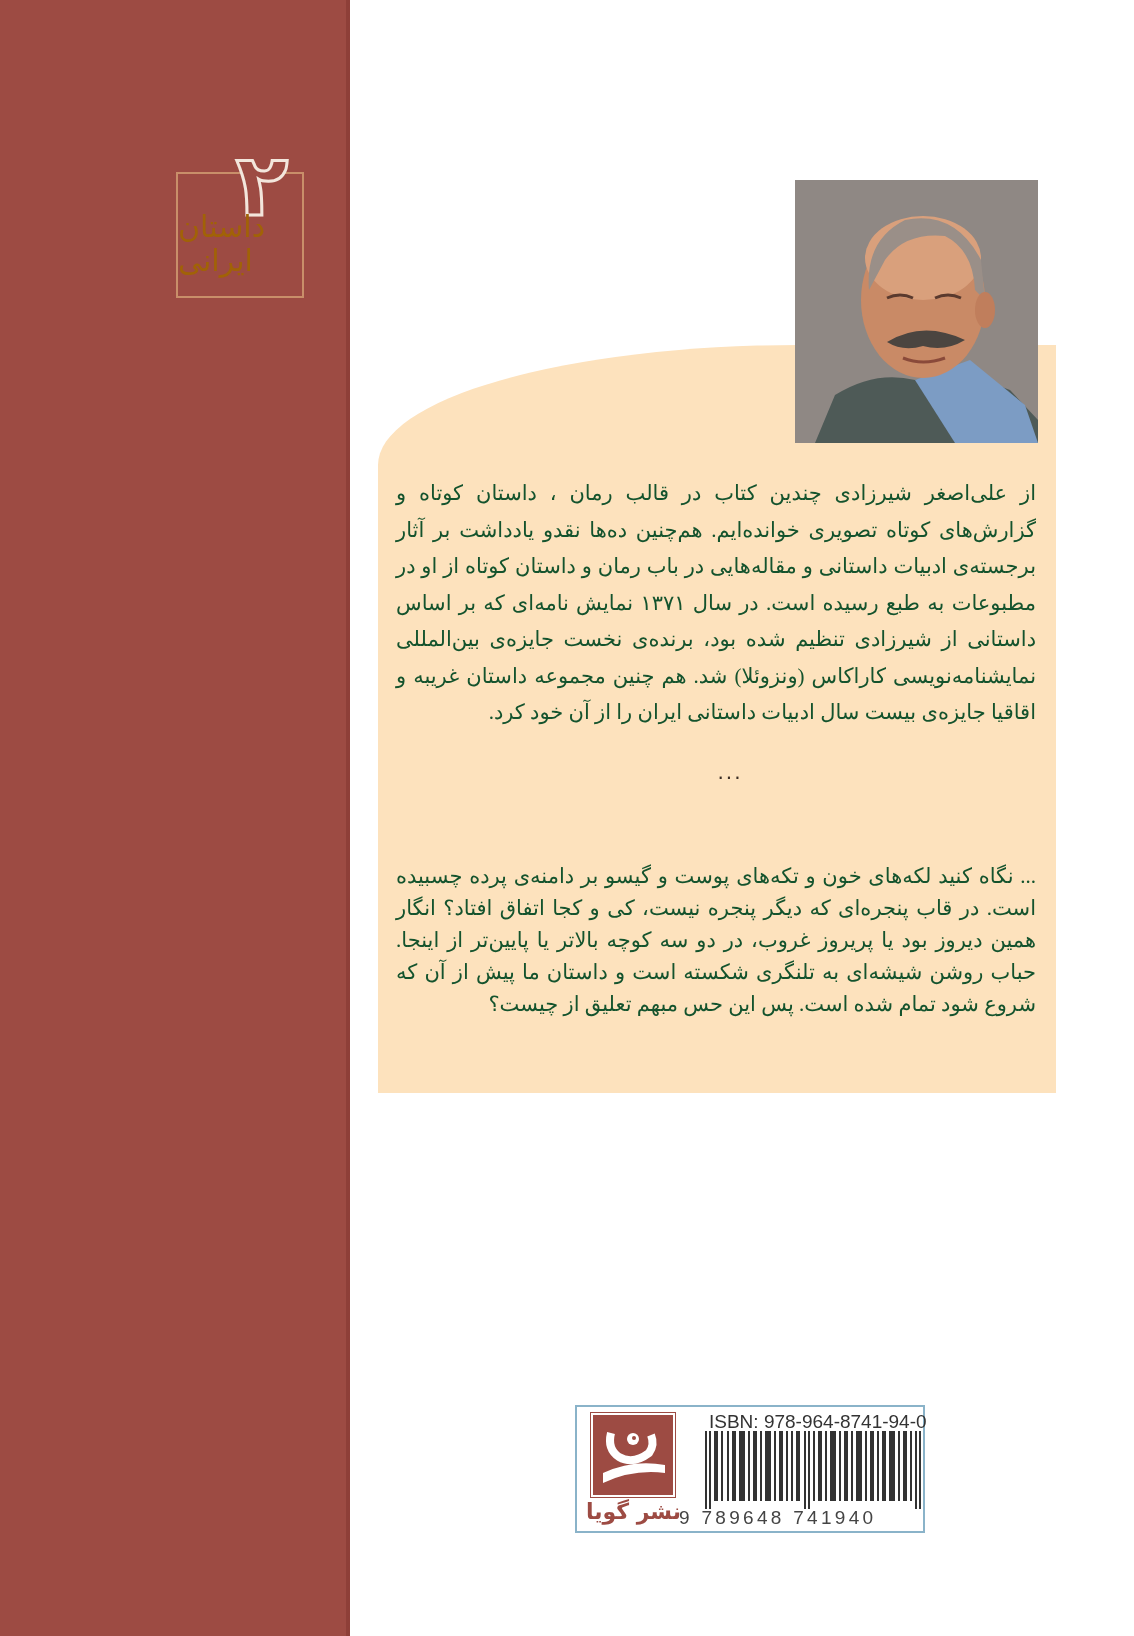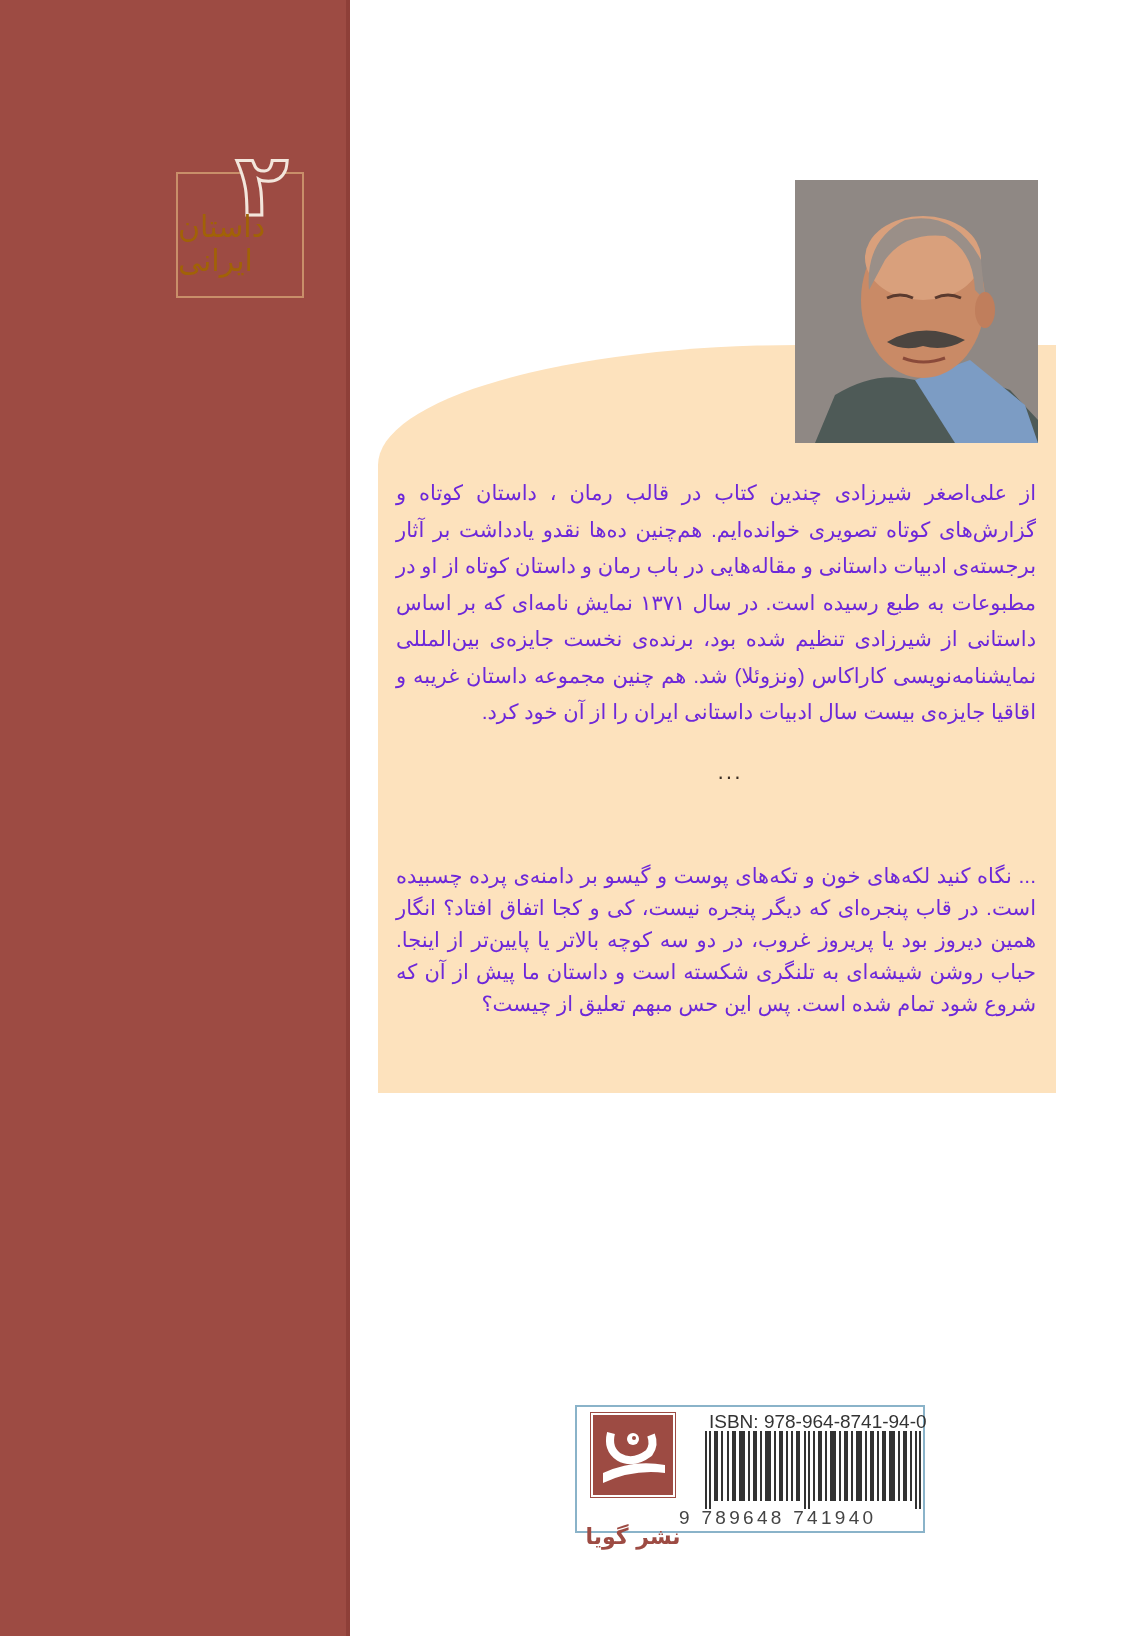--- a/index.html
+++ b/index.html
@@ -5,28 +5,28 @@
   html, body { margin:0; padding:0; }
   body { width:1134px; height:1636px; position:relative; overflow:hidden; background:#ffffff; font-family:"DejaVu Sans", sans-serif; }
   .spine { position:absolute; left:0; top:0; width:350px; height:1636px; background:#9d4b43; }
   .spine::after { content:""; position:absolute; right:0; top:0; width:4px; height:100%; background:#8e3f38; }
   .series-logo { position:absolute; left:176px; top:172px; width:128px; height:126px; border:2px solid #c98f6a; box-sizing:border-box; }
   .series-num { position:absolute; left:232px; top:140px; width:60px; height:90px; font-size:86px; line-height:90px; color:#9d4b43; -webkit-text-stroke:3px #f3e6dc; font-family:"DejaVu Sans", sans-serif; text-align:center; font-weight:bold; }
   .series-title { position:absolute; left:178px; top:200px; width:120px; direction:rtl; text-align:left; color:#a16207; font-size:30px; line-height:34px; font-family:"DejaVu Sans", sans-serif; }
   .photo { position:absolute; left:795px; top:180px; width:243px; height:263px; background:#8e8783; overflow:hidden; }
   .photo svg { display:block; }
   .panel { position:absolute; left:378px; top:345px; width:678px; height:748px; background:#fde2bd; border-top-left-radius:420px 120px; }
-  .panel-text { position:absolute; left:396px; width:640px; direction:rtl; text-align:justify; text-align-last:right; font-family:Liberation Sans, sans-serif; font-size:21px; color:#6d28d9; }
+  .panel-text { position:absolute; left:396px; width:640px; direction:rtl; text-align:justify; text-align-last:right; font-family:Liberation Serif, serif; font-size:21px; color:#14532d; }
   .para1 { top:475px; line-height:36.5px; }
   .ellipsis { position:absolute; left:700px; top:760px; width:60px; text-align:center; font-size:20px; color:#3a2d24; letter-spacing:2px; }
   .para2 { top:860px; line-height:32px; }
   .price { position:absolute; left:520px; top:1460px; width:130px; height:24px; transform:rotate(-90deg); transform-origin:center; direction:rtl; text-align:center; font-size:19px; font-weight:bold; color:#6b4f3f; font-family:"DejaVu Sans", sans-serif; white-space:nowrap; }
   .isbn-box { position:absolute; left:575px; top:1405px; width:350px; height:128px; border:2px solid #8ab3c9; box-sizing:border-box; background:#ffffff; }
   .pub-logo { position:absolute; left:14px; top:6px; width:84px; height:84px; background:#9d4b43; border:2px solid #ffffff; outline:1px solid #9d4b43; box-sizing:border-box; }
-  .pub-name { position:absolute; left:8px; top:92px; width:96px; direction:rtl; text-align:center; font-size:22px; font-weight:bold; color:#9d4b43; font-family:"DejaVu Sans", sans-serif;margin-top:25px; }
+  .pub-name { position:absolute; left:8px; top:92px; width:96px; direction:rtl; text-align:right; font-size:22px; font-weight:bold; color:#9d4b43; font-family:"DejaVu Sans", sans-serif; }
   .isbn-text { position:absolute; left:132px; top:4px; width:210px; font-family:"Liberation Sans", sans-serif; font-size:19px; color:#333; white-space:nowrap; }
   .barcode { position:absolute; left:128px; top:24px; width:218px; height:78px; }
   .barcode-num { position:absolute; left:102px; top:100px; width:230px; font-family:"Liberation Sans", sans-serif; font-size:19px; color:#444; letter-spacing:3.3px; white-space:nowrap; }
 </style>
 </head>
 <body>
 
 <div class="spine"></div>
 
 <div class="series-logo"></div>

